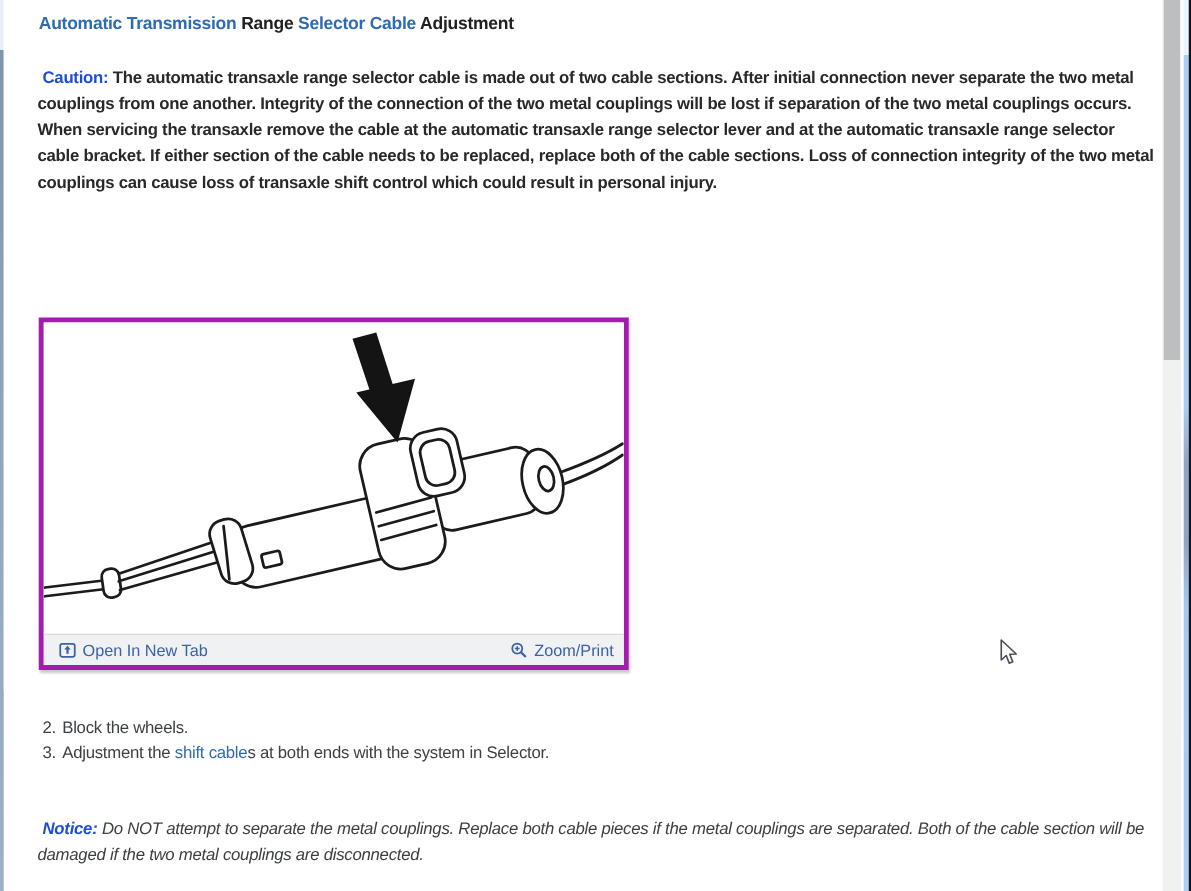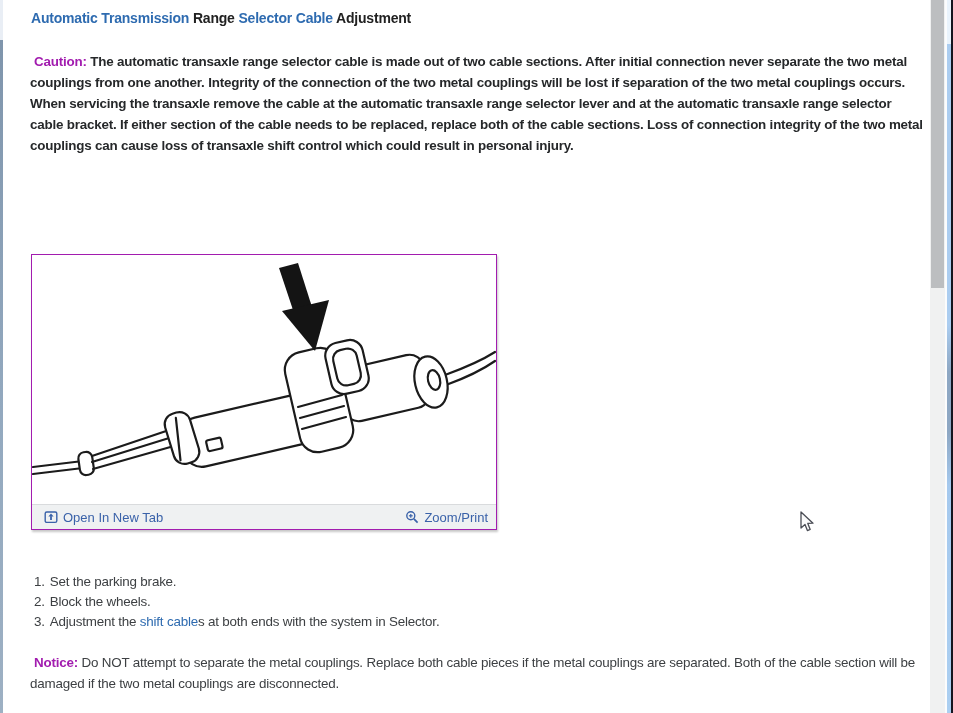--- a/index.html
+++ b/index.html
@@ -12,27 +12,27 @@
   .left-edge .bar{position:absolute;left:0;top:40px;width:3px;height:673px;
     background:linear-gradient(#7f95ac,#93a9bf 55%,#9db0c3);}
 
   
   .content{position:absolute;left:3px;top:0;width:926px;height:554px;background:#fff;}
   .title{position:absolute;left:28px;top:10px;font-size:14px;font-weight:bold;
     color:var(--title-text,#212121);letter-spacing:-0.2px;white-space:nowrap;}
   .link{color:var(--link-blue,#2e6bb0);cursor:pointer;}
   .para{position:absolute;left:27px;width:893px;margin:0;font-size:13.4px;line-height:21px;
     color:var(--body-text,#3d4043);letter-spacing:-0.2px;}
-  .para .plabel{font-weight:bold;color:#a21caf;padding-left:4px;}
+  .para .plabel{font-weight:bold;color:#1d4ed8;padding-left:4px;}
   .caution{font-weight:bold;color:var(--caution-text,#26282a);top:51px;}
   .notice1{top:176px;}
-  .notice2{top:652px;}
+  .notice2{top:652px;font-style:italic;}
 
   
-  .figure{position:absolute;left:28px;top:254px;width:464px;border:1px solid #a21caf;
+  .figure{position:absolute;left:28px;top:254px;width:464px;border:4px solid #a21caf;
     background:#fff;box-shadow:1px 2px 2px rgba(0,0,0,0.22);}
   .fig-img{width:464px;height:249px;background:#fff;}
   .fig-img svg{display:block;}
   .fig-bar{height:25px;background:#eff1f2;border-top:1px solid #d9dbdd;
     display:flex;align-items:center;justify-content:space-between;padding:0 8px 0 12px;box-sizing:border-box;}
   .fig-link{display:flex;align-items:center;gap:5px;font-size:13px;
     color:var(--footer-link,#3a62a9);cursor:pointer;text-decoration:none;}
   .fig-link .ic{flex:0 0 auto;}
 
   
@@ -133,21 +133,20 @@
             <line x1="3.9" y1="5.8" x2="7.7" y2="5.8" stroke="#3a62a9" stroke-width="1.2"></line>
             <line x1="5.8" y1="3.9" x2="5.8" y2="7.7" stroke="#3a62a9" stroke-width="1.2"></line>
             <line x1="8.9" y1="8.9" x2="12.6" y2="12.6" stroke="#3a62a9" stroke-width="1.7"></line>
           </svg>
           <span>Zoom/Print</span>
         </a>
       </div>
     </div>
 
     <div class="steps">
-      <div class="step"><span class="num">1.</span><span>Set the parking brake.</span></div>
       <div class="step"><span class="num">2.</span><span>Block the wheels.</span></div>
       <div class="step"><span class="num">3.</span><span>Adjustment the </span><span class="link">shift cable</span><span>s at both ends with the system in Selector.</span></div>
     </div>
 
     <p class="para notice2">
       <span class="plabel">Notice:</span>
       <span>Do NOT attempt to separate the metal couplings. Replace both cable pieces if the metal couplings are separated. Both of the cable section will be damaged if the two metal couplings are disconnected.</span>
     </p>
 
   </div>

